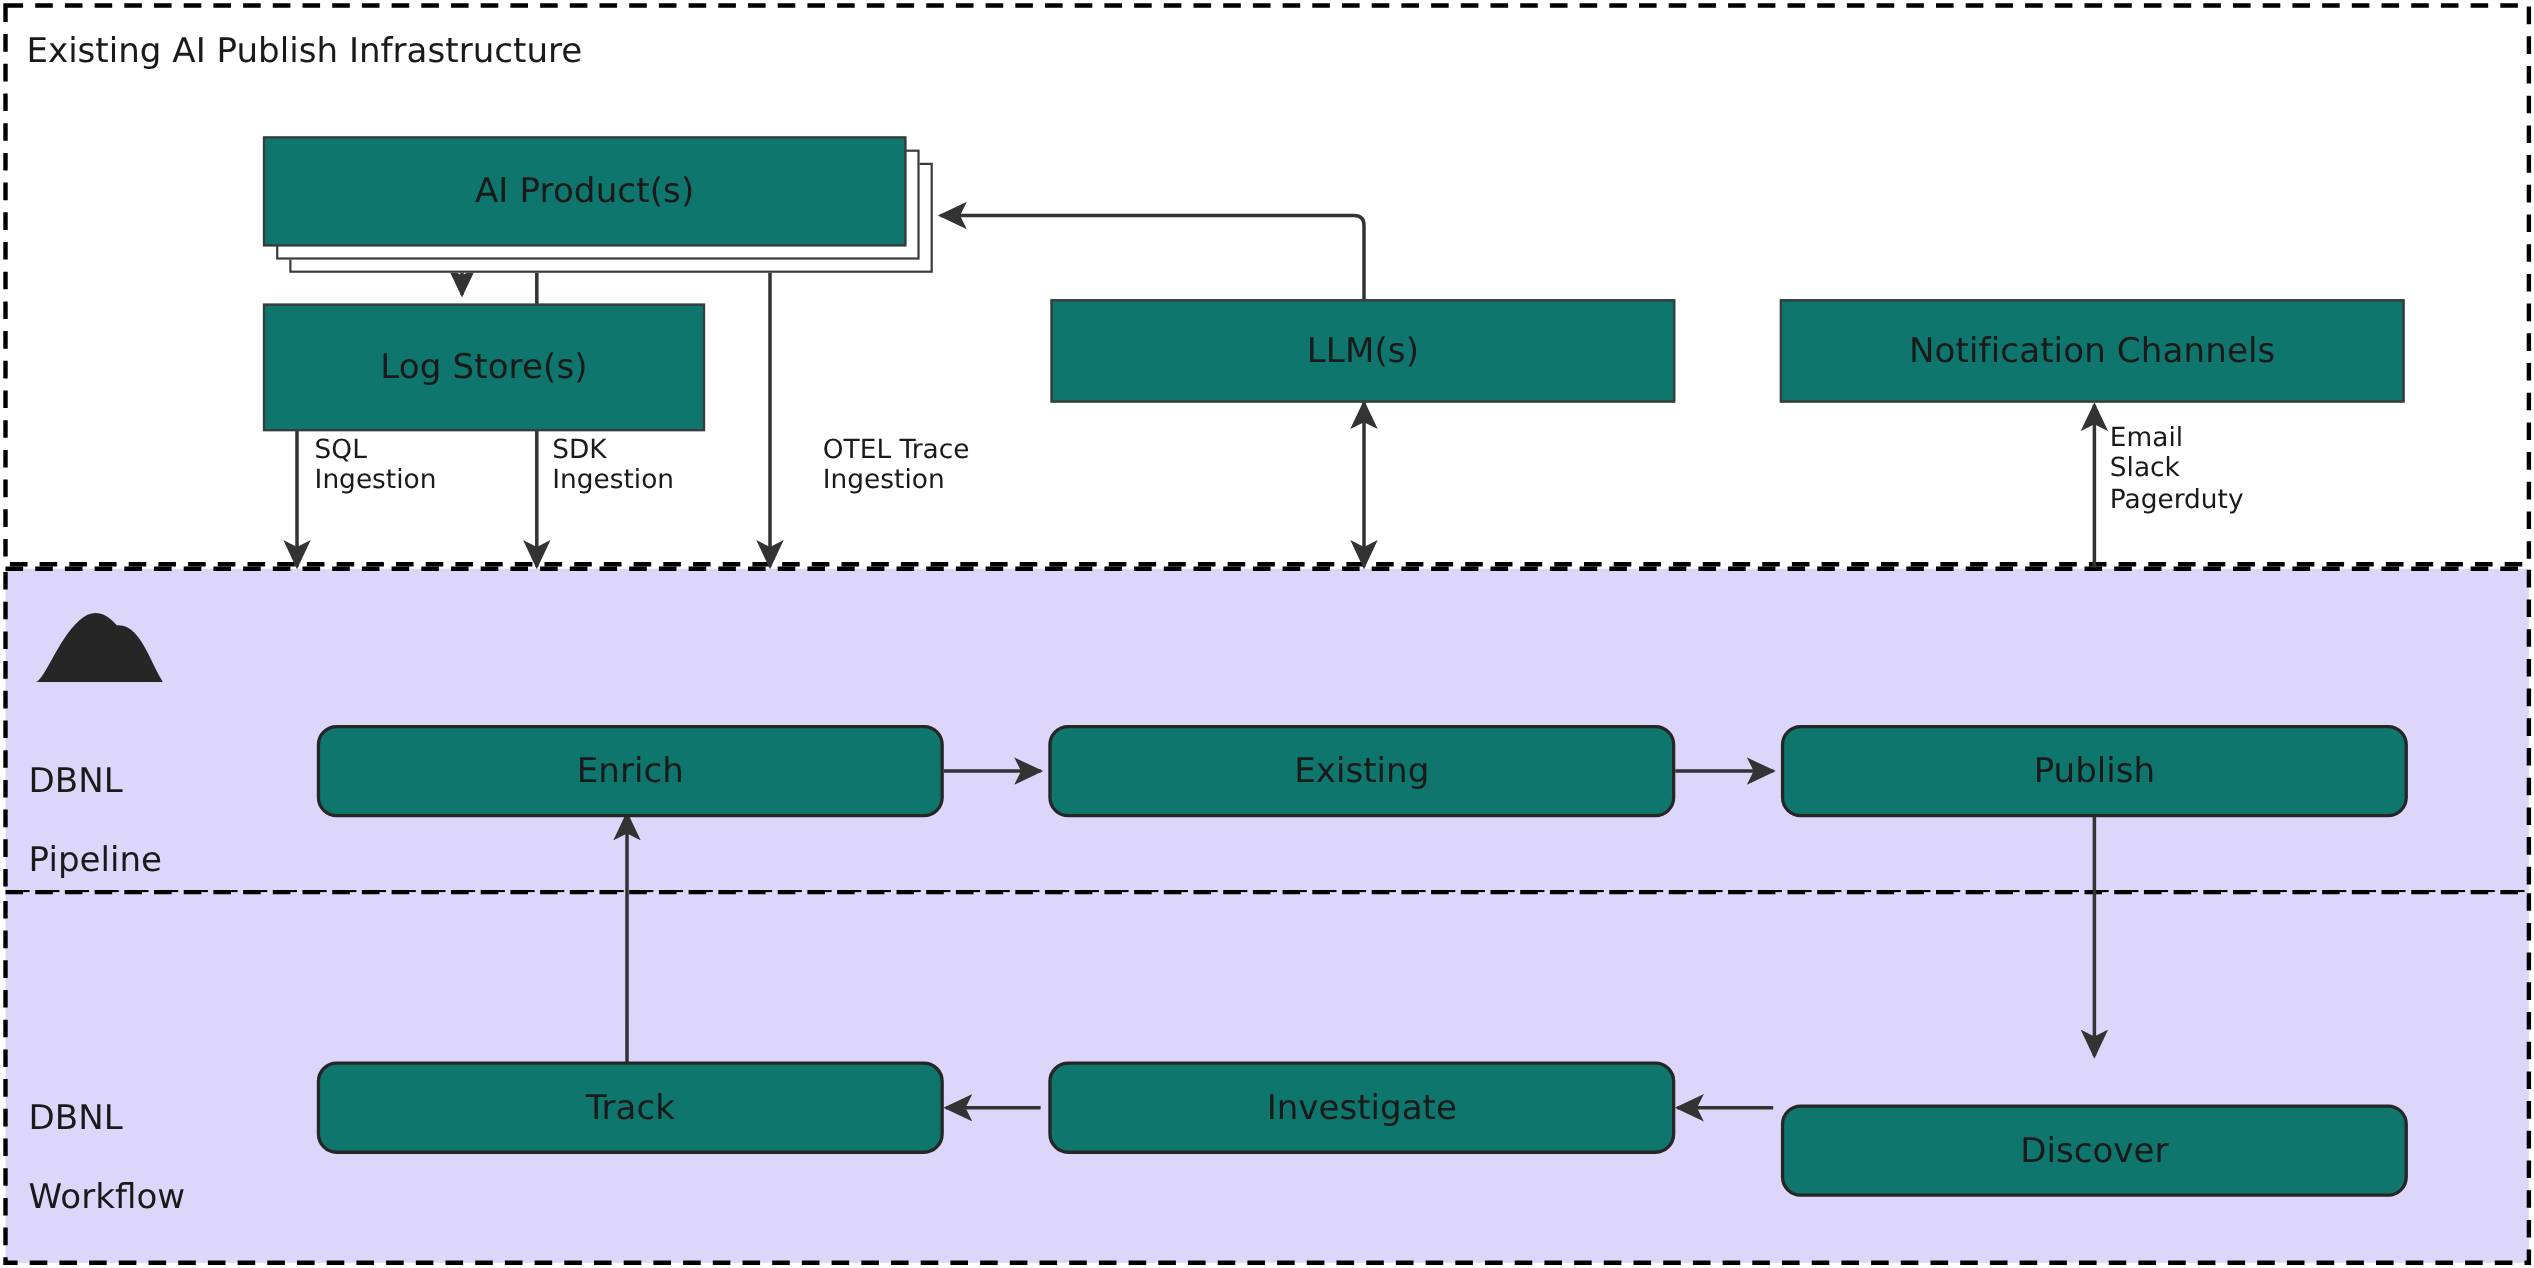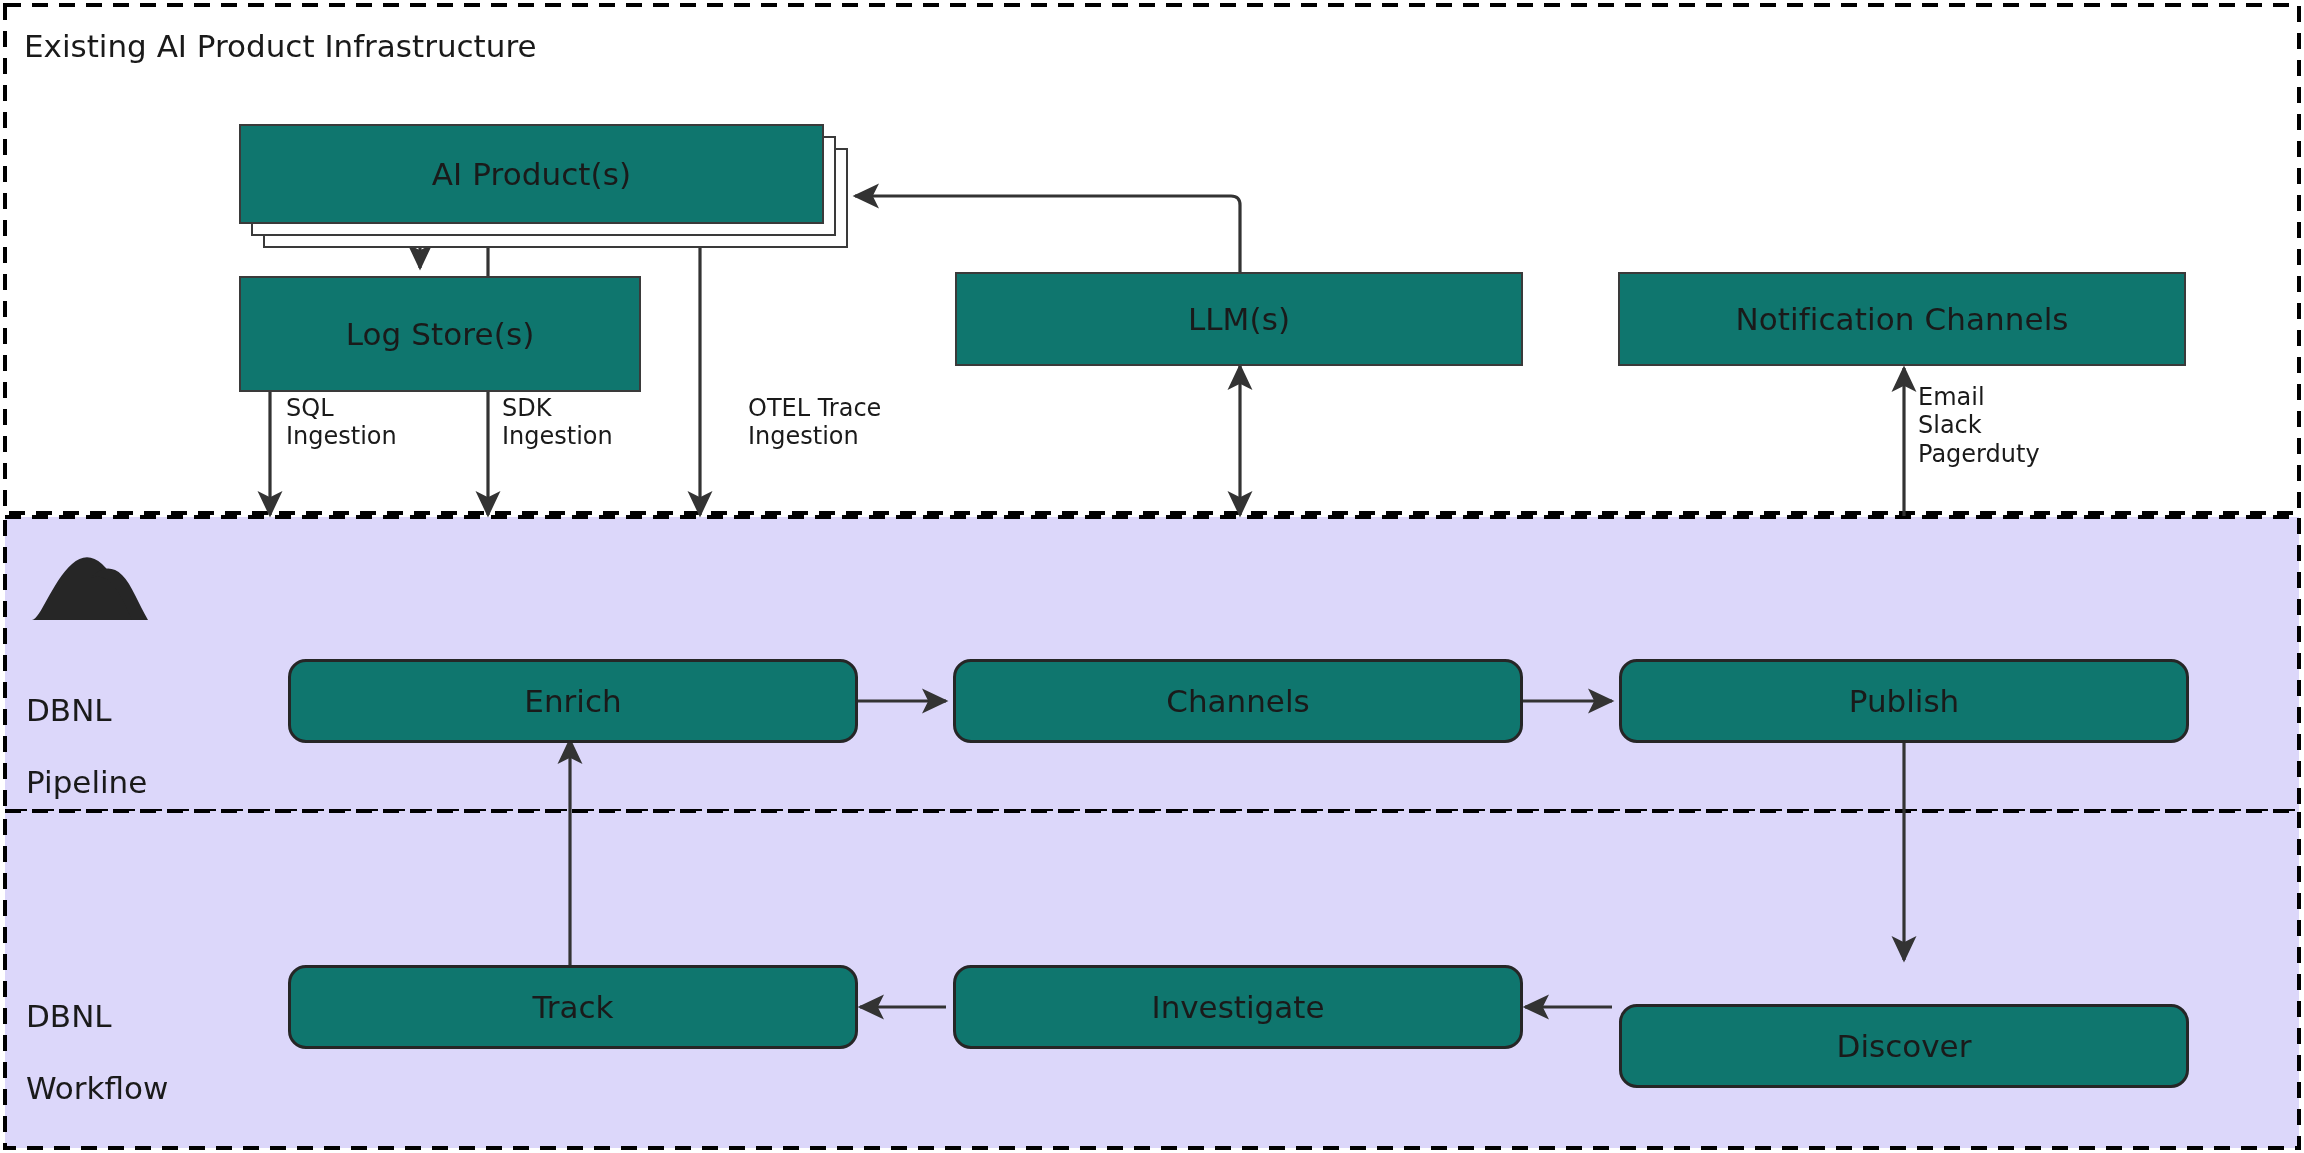--- a/index.html
+++ b/index.html
@@ -121,21 +121,21 @@
 
     <path d="M 1904 738 L 1904 960" fill="none" stroke="#333333" stroke-width="3.2" marker-end="url(#arrowEnd)"></path>
 
     <path d="M 1612 1007 L 1525 1007" fill="none" stroke="#333333" stroke-width="3.2" marker-end="url(#arrowEnd)"></path>
 
     <path d="M 946 1007 L 860 1007" fill="none" stroke="#333333" stroke-width="3.2" marker-end="url(#arrowEnd)"></path>
 
     <path d="M 570 970 L 570 740" fill="none" stroke="#333333" stroke-width="3.2" marker-end="url(#arrowEnd)"></path>
   </svg>
 
-  <div class="section-title" style="left: 24px; top: 28px;">Existing AI Product Infrastructure</div>
+  <div class="section-title" style="left: 24px; top: 28px;">Existing AI Publish Infrastructure</div>
 
   <div class="zone-label" style="left: 26px; top: 657px;">
     <span>DBNL</span><br>
     <span>Pipeline</span>
   </div>
 
   <div class="zone-label" style="left: 26px; top: 963px;">
     <span>DBNL</span><br>
     <span>Workflow</span>
   </div>
@@ -171,21 +171,21 @@
 
   <div class="edge-label" style="left: 1918px; top: 383px;">Email
 Slack
 Pagerduty</div>
 
   <div class="node round-node" style="left: 288px; top: 659px; width: 570px; height: 84px;">
     <span>Enrich</span>
   </div>
 
   <div class="node round-node" style="left: 953px; top: 659px; width: 570px; height: 84px;">
-    <span>Channels</span>
+    <span>Existing</span>
   </div>
 
   <div class="node round-node" style="left: 1619px; top: 659px; width: 570px; height: 84px;">
     <span>Publish</span>
   </div>
 
   <div class="node round-node" style="left: 288px; top: 965px; width: 570px; height: 84px;">
     <span>Track</span>
   </div>
 

